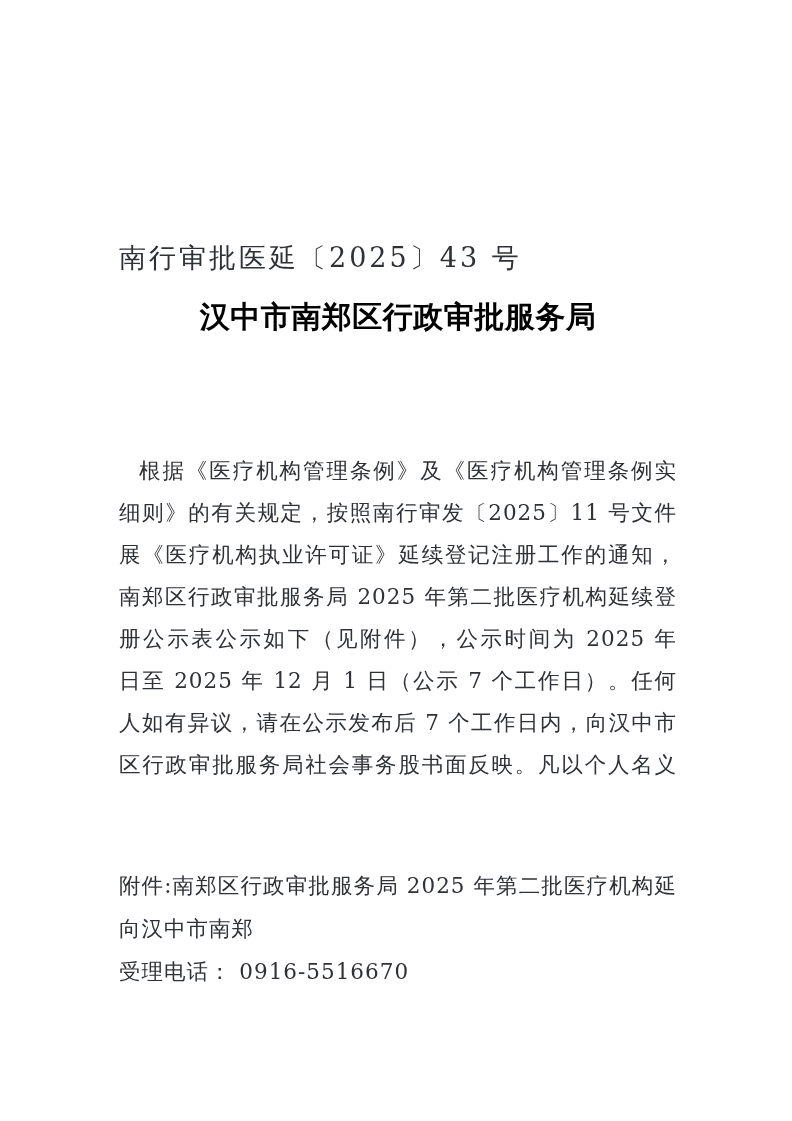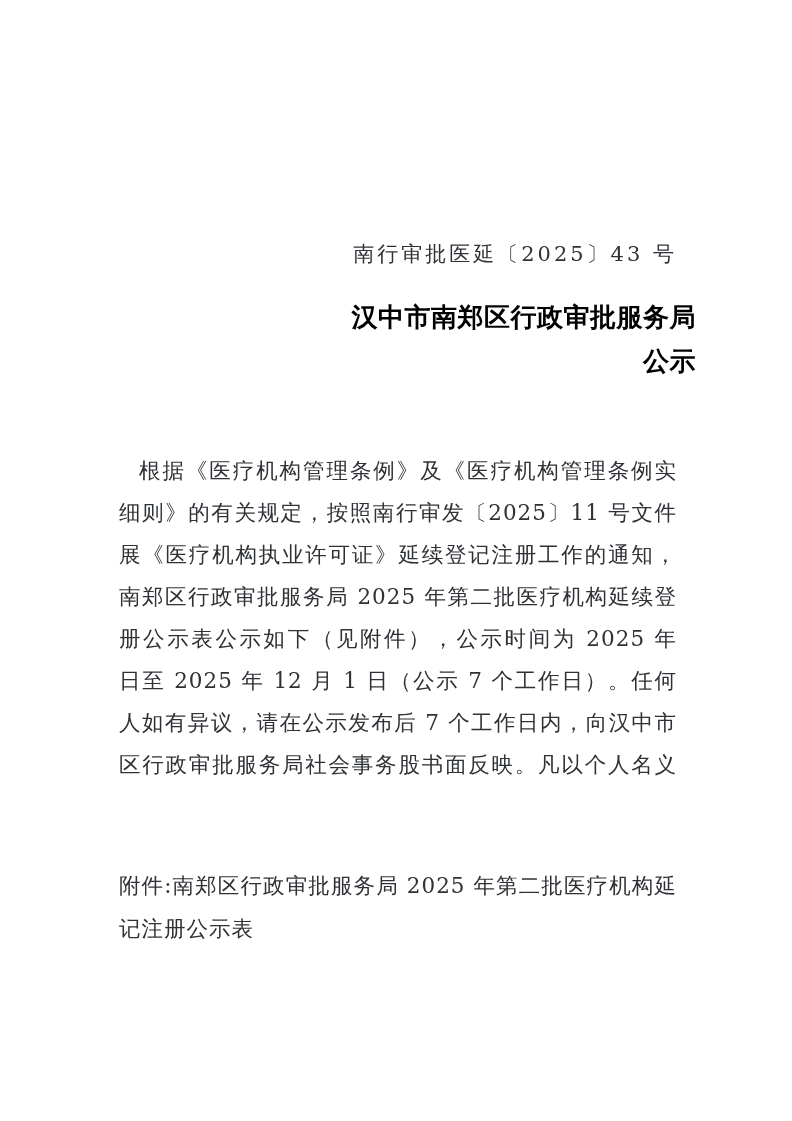--- a/index.html
+++ b/index.html
@@ -21,37 +21,36 @@
     width: 558px;
     top: 0;
   }
 
   
   .doc-number {
     position: absolute;
     top: 240px;
     left: 0;
     width: 558px;
-    text-align: right;
-    font-size: 21px;
+    font-size: 27px;
     letter-spacing: 3px;
     color: #2e3135;
     white-space: nowrap;
   }
 
   
   .title-block {
     position: absolute;
     top: 295px;
     left: -19px;            
     width: 596px;
-    text-align: right;
+    text-align: center;
     font-family: "Liberation Sans", "DejaVu Sans", sans-serif;
     font-weight: 700;
-    font-size: 26px;
+    font-size: 30px;
     line-height: 44px;
     color: #000000;
     letter-spacing: 0.5px;
   }
 
   
   .body-block {
     position: absolute;
     top: 450px;
     left: 0;
@@ -86,33 +85,33 @@
 </head>
 <body>
 
 <div class="page">
   <div class="content">
 
     <div class="doc-number">南行审批医延〔2025〕43 号</div>
 
     <div class="title-block">
       <div>汉中市南郑区行政审批服务局</div>
-      <div>公示</div>
     </div>
 
     <div class="body-block">
       <div class="line j indent">根据《医疗机构管理条例》及《医疗机构管理条例实施</div>
       <div class="line j">细则》的有关规定，按照南行审发〔2025〕11 号文件关于开</div>
       <div class="line j">展《医疗机构执业许可证》延续登记注册工作的通知，现将</div>
       <div class="line j">南郑区行政审批服务局 2025 年第二批医疗机构延续登记注</div>
       <div class="line j">册公示表公示如下（见附件），公示时间为 2025 年 11 月 21</div>
       <div class="line j">日至 2025 年 12 月 1 日（公示 7 个工作日）。任何单位或个</div>
       <div class="line j">人如有异议，请在公示发布后 7 个工作日内，向汉中市南郑</div>
       <div class="line j">区行政审批服务局社会事务股书面反映。凡以个人名义反映</div>
     </div>
 
     <div class="attach-block">
       <div class="line j">附件:南郑区行政审批服务局 2025 年第二批医疗机构延续登</div>
-      <div class="line">记注册公示表</div>
+      <div class="line">向汉中市南郑</div>
+      <div class="line">受理电话： 0916-5516670</div>
     </div>
 
   </div>
 </div>
 
 </body></html>

